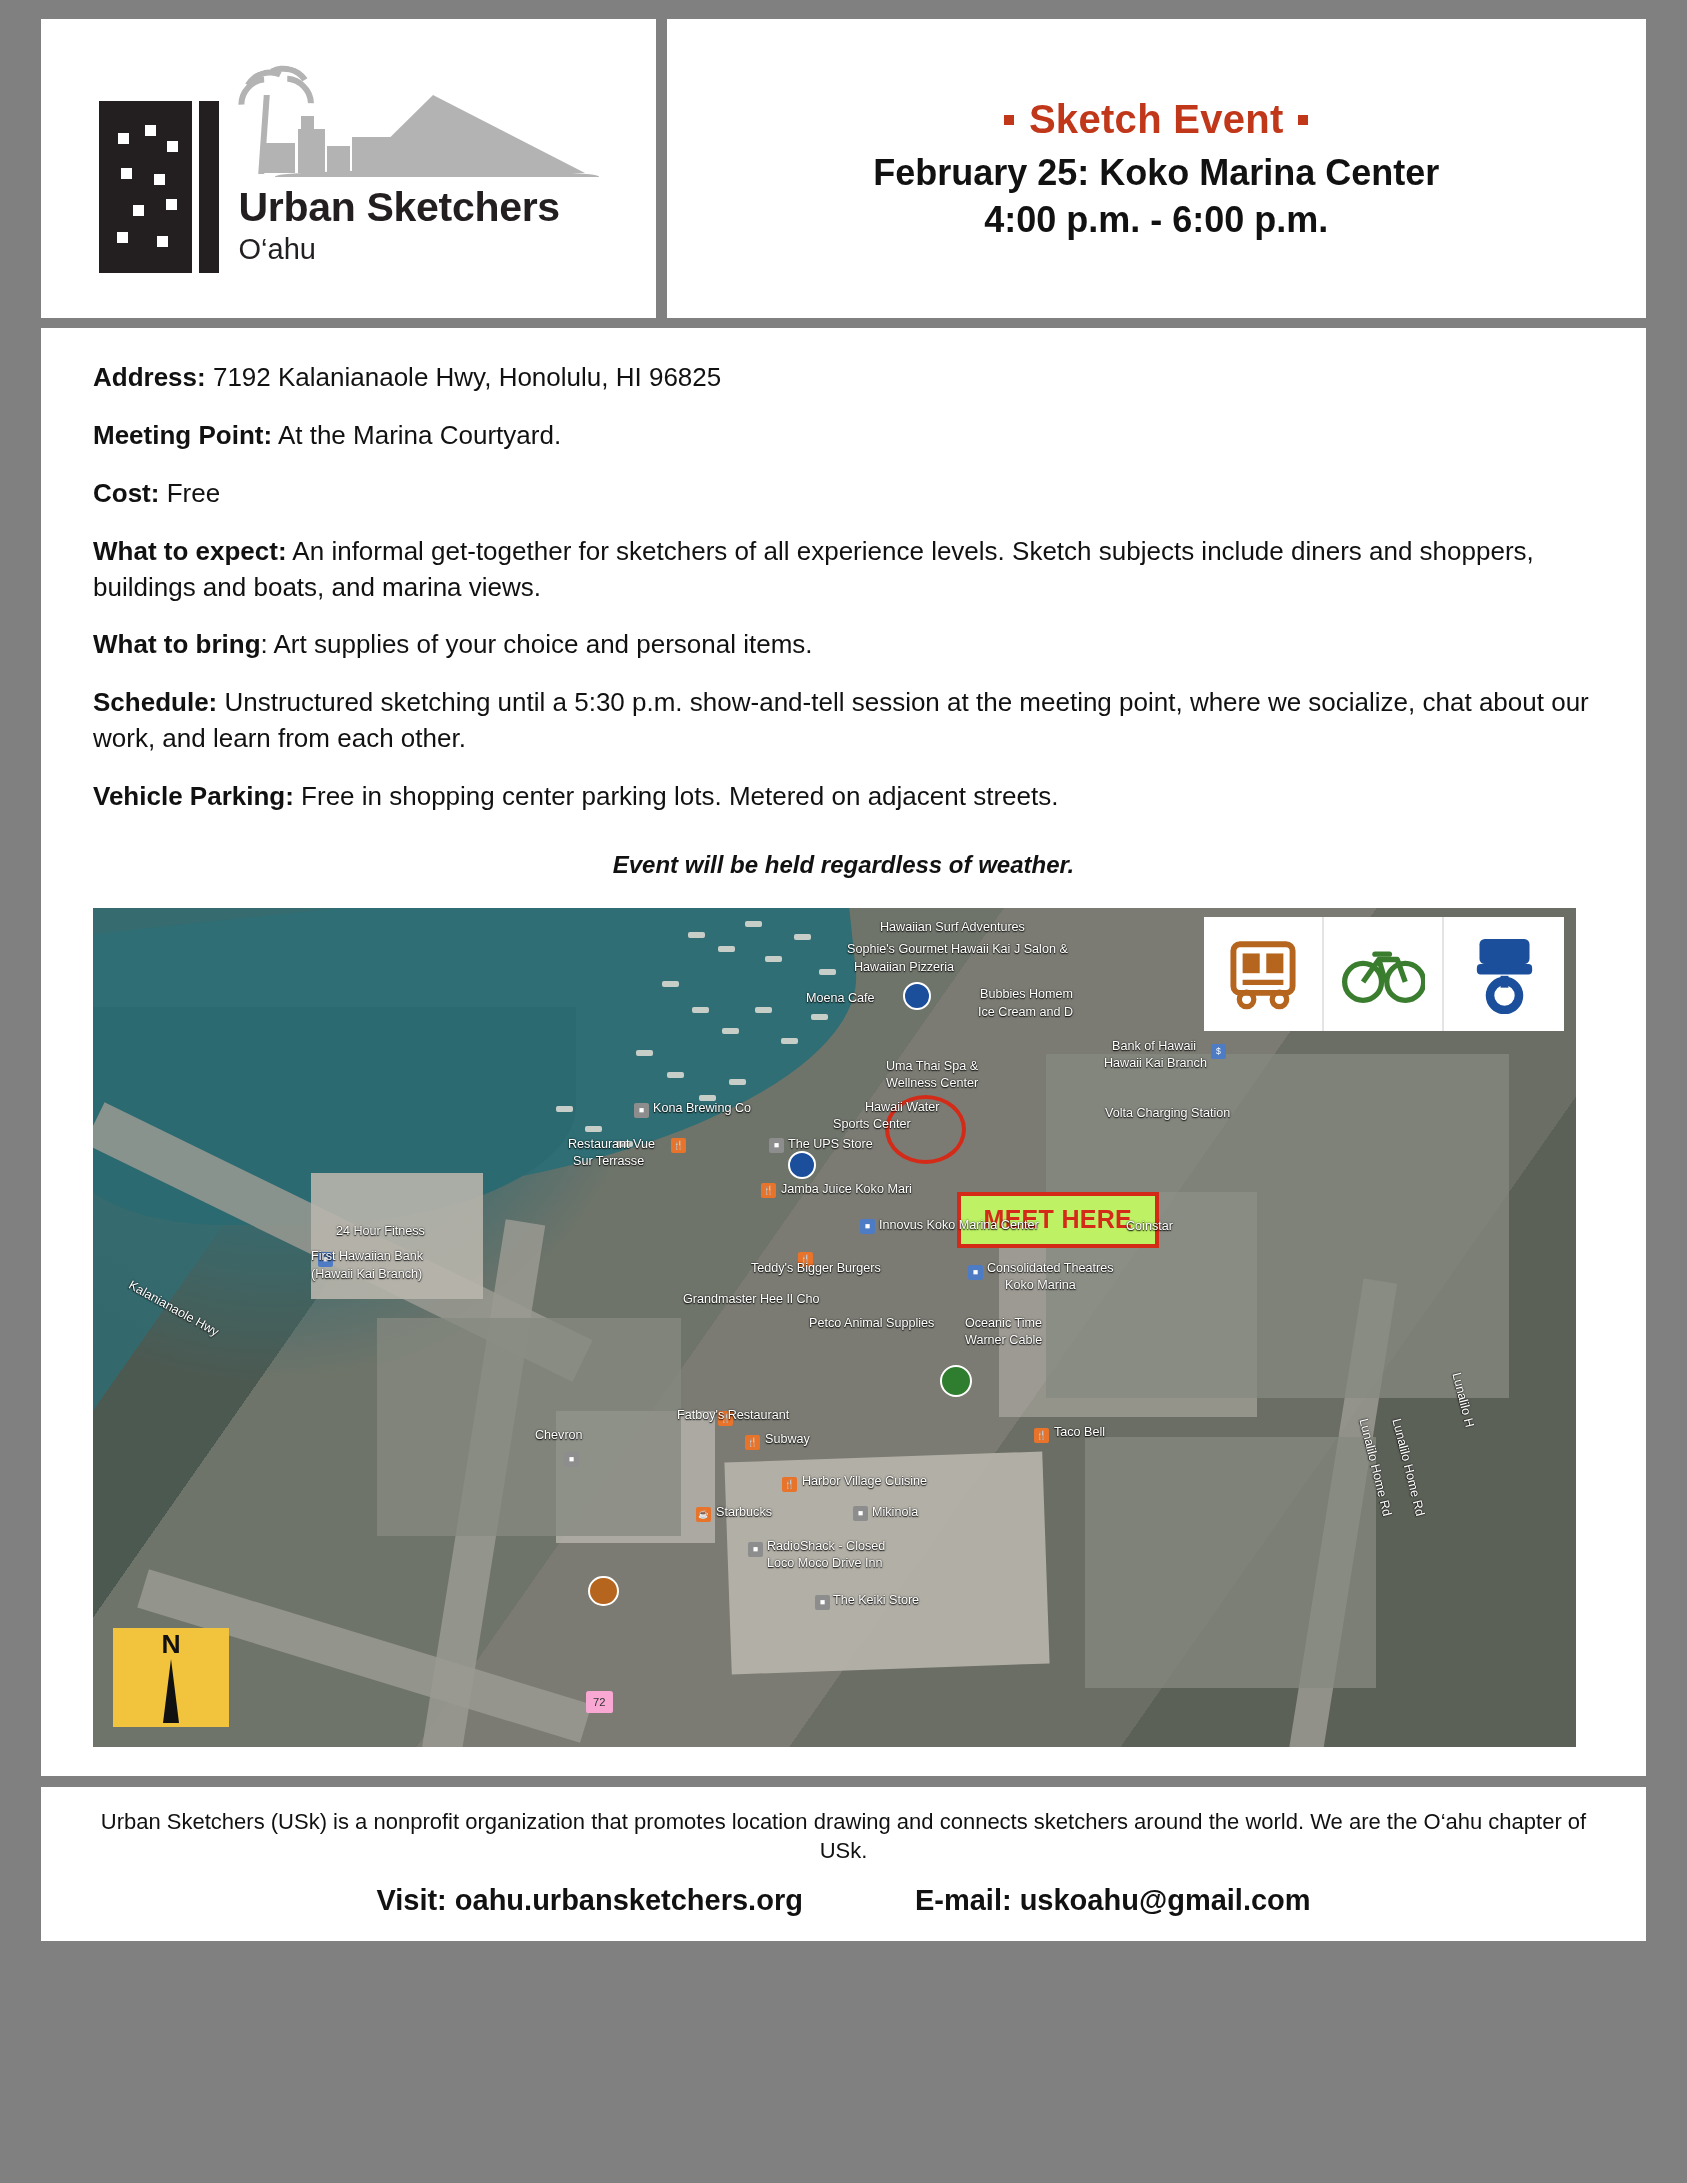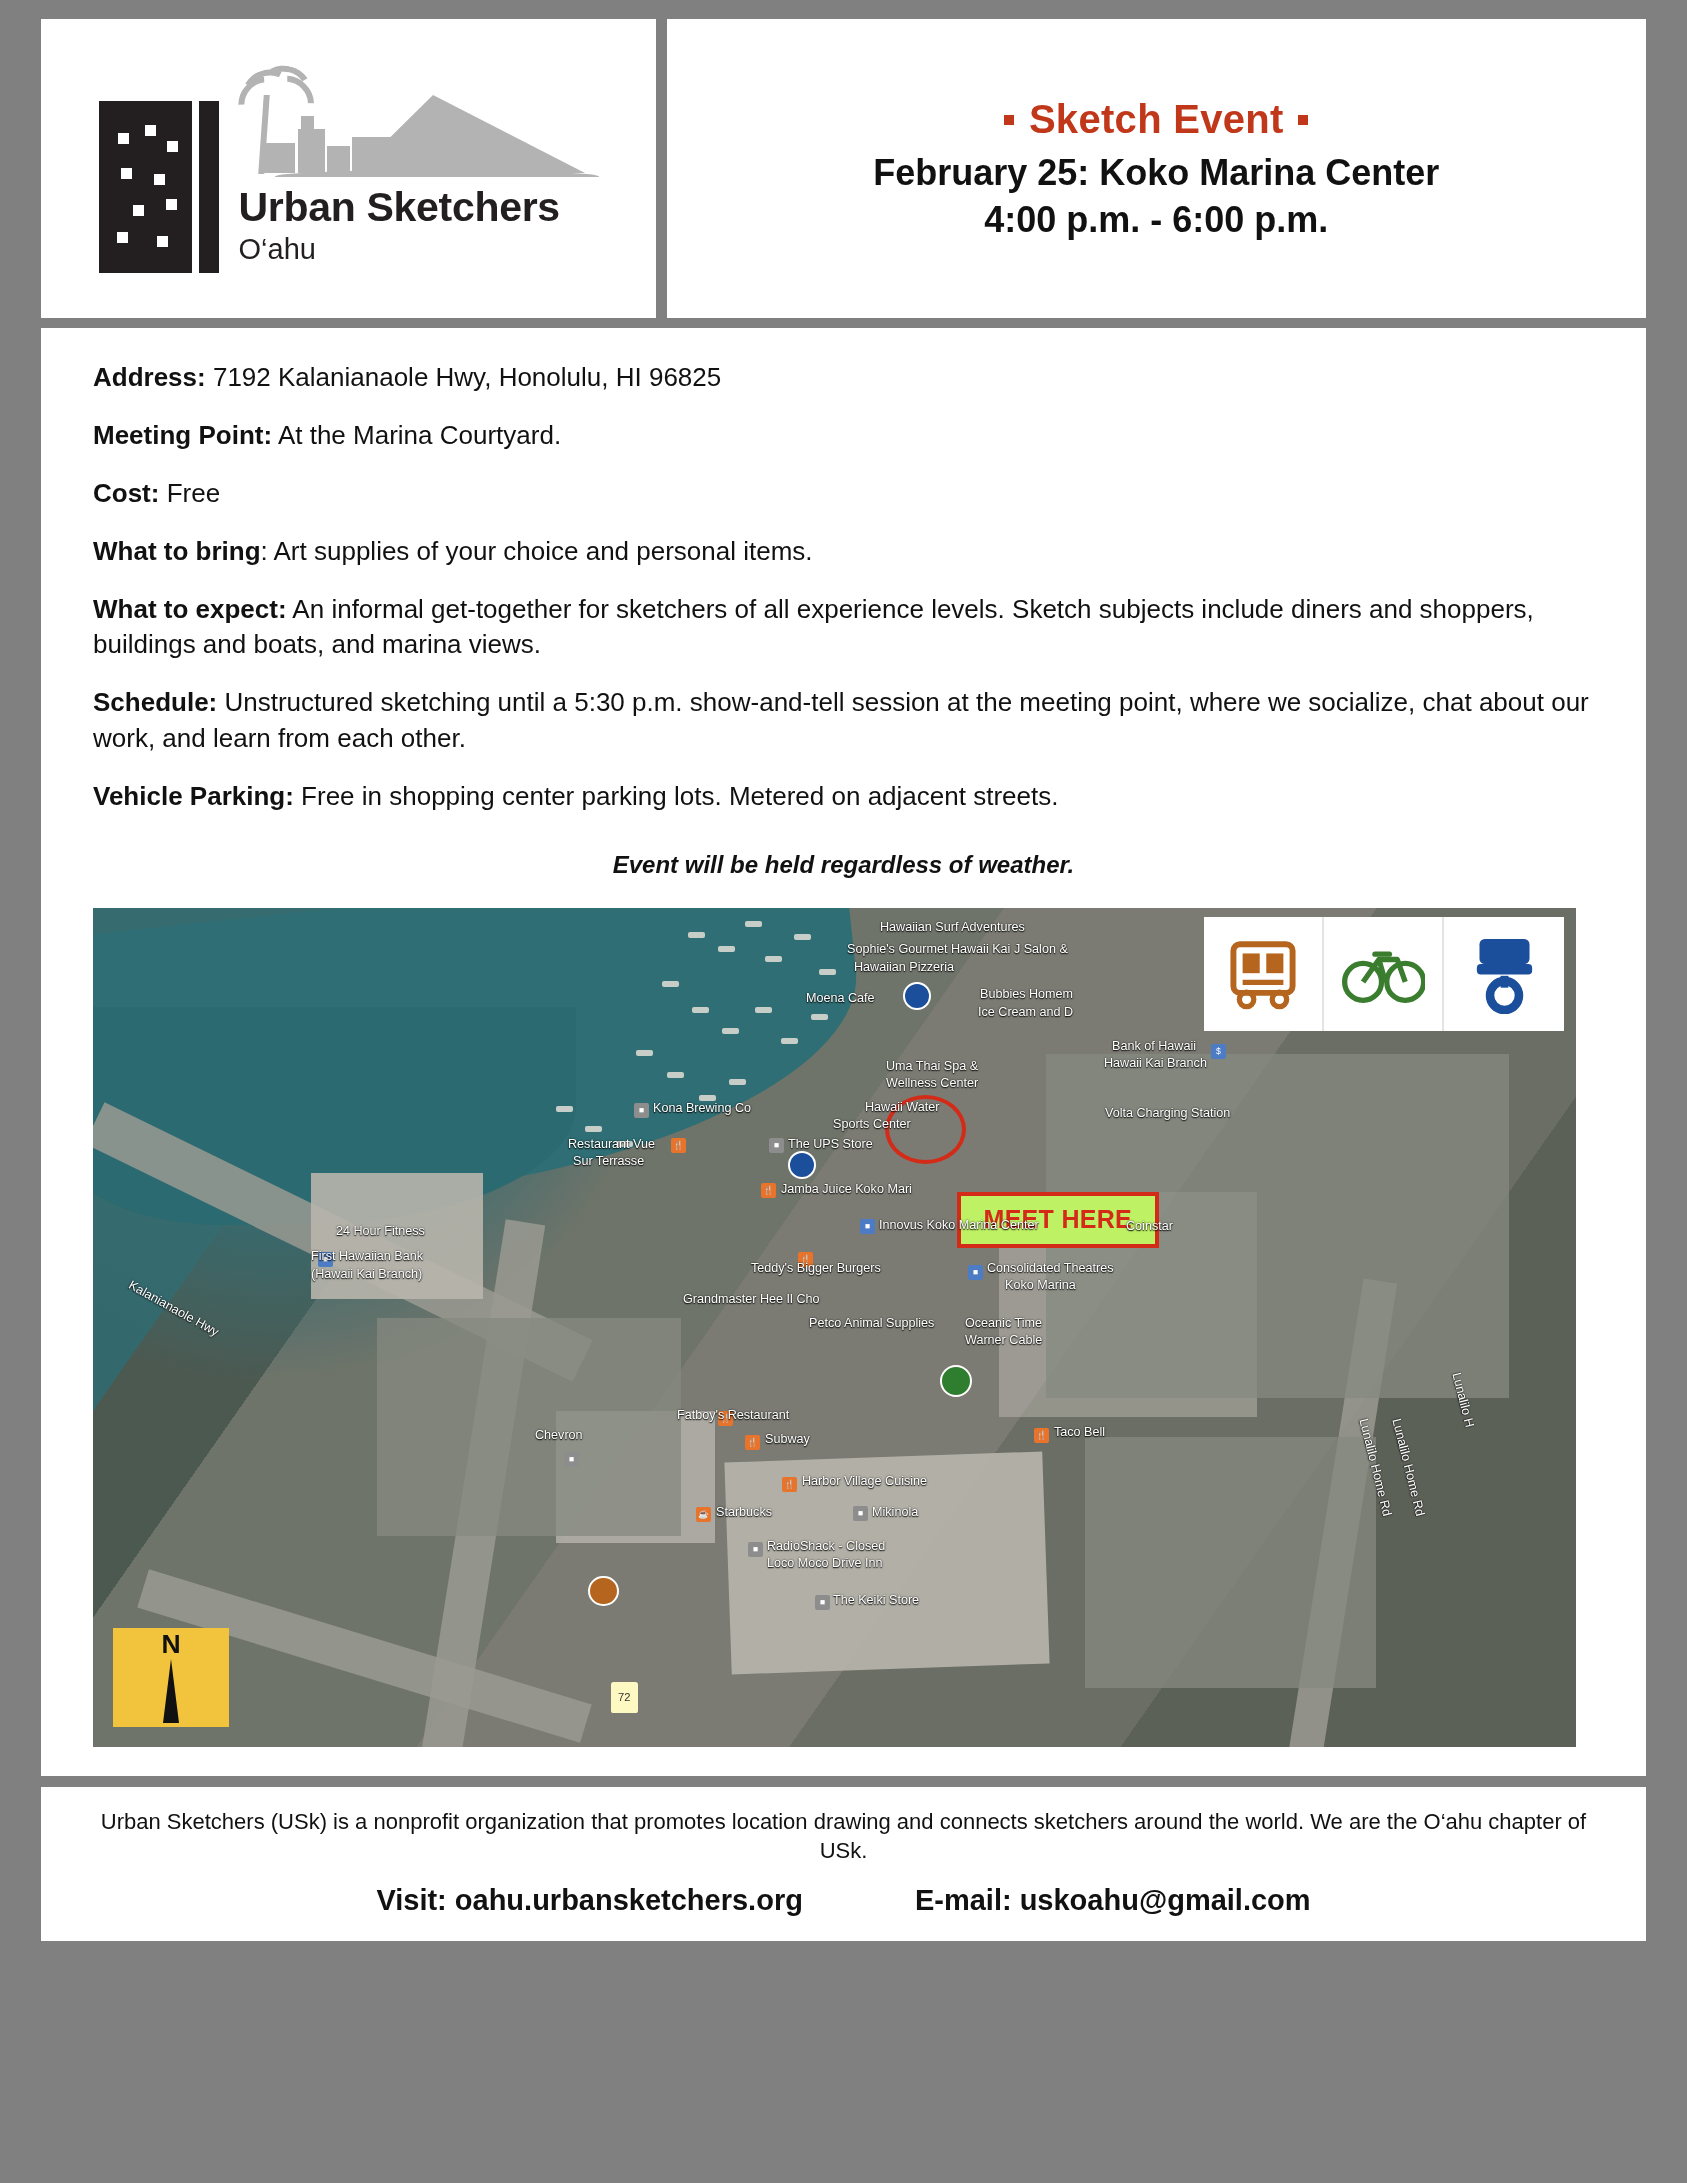--- a/index.html
+++ b/index.html
@@ -330,25 +330,25 @@
   }
   .arrow {
     width: 0; height: 0;
     border-left: 8.6px solid transparent;
     border-right: 8.6px solid transparent;
     border-bottom: 64px solid #111111;
     margin-top: 2px;
   }
   .hwy-badge {
     position: absolute;
-    left: 518px;
+    left: 493px;
     bottom: 34px;
-    width: 26.5px; height: 31px;
+    width: 26.5px; height: 22px;
     border-radius: 2.6px;
-    background: #fef9c3;
+    background: #f9a8d4;
     color: #333333;
     font-size: 11.2px;
     display: flex;
     align-items: center;
     justify-content: center;
   }
   
   .footer {
     background: #ffffff;
     margin-top: 10.6px;
@@ -435,24 +435,24 @@
     <p class="para">
       <b>Address:</b><span> 7192 Kalanianaole Hwy, Honolulu, HI 96825</span>
     </p>
     <p class="para">
       <b>Meeting Point:</b><span> At the Marina Courtyard.</span>
     </p>
     <p class="para">
       <b>Cost:</b><span> Free</span>
     </p>
     <p class="para">
-      <b>What to bring</b><span>: Art supplies of your choice and personal items.</span>
+      <b>What to expect:</b><span> An informal get-together for sketchers of all experience levels. Sketch subjects include diners and shoppers, buildings and boats, and marina views.</span>
     </p>
     <p class="para">
-      <b>What to expect:</b><span> An informal get-together for sketchers of all experience levels. Sketch subjects include diners and shoppers, buildings and boats, and marina views.</span>
+      <b>What to bring</b><span>: Art supplies of your choice and personal items.</span>
     </p>
     <p class="para">
       <b>Schedule:</b><span> Unstructured sketching until a 5:30 p.m. show-and-tell session at the meeting point, where we socialize, chat about our work, and learn from each other.</span>
     </p>
     <p class="para">
       <b>Vehicle Parking:</b><span> Free in shopping center parking lots. Metered on adjacent streets.</span>
     </p>
 
     <div class="weather">Event will be held regardless of weather.</div>
 

